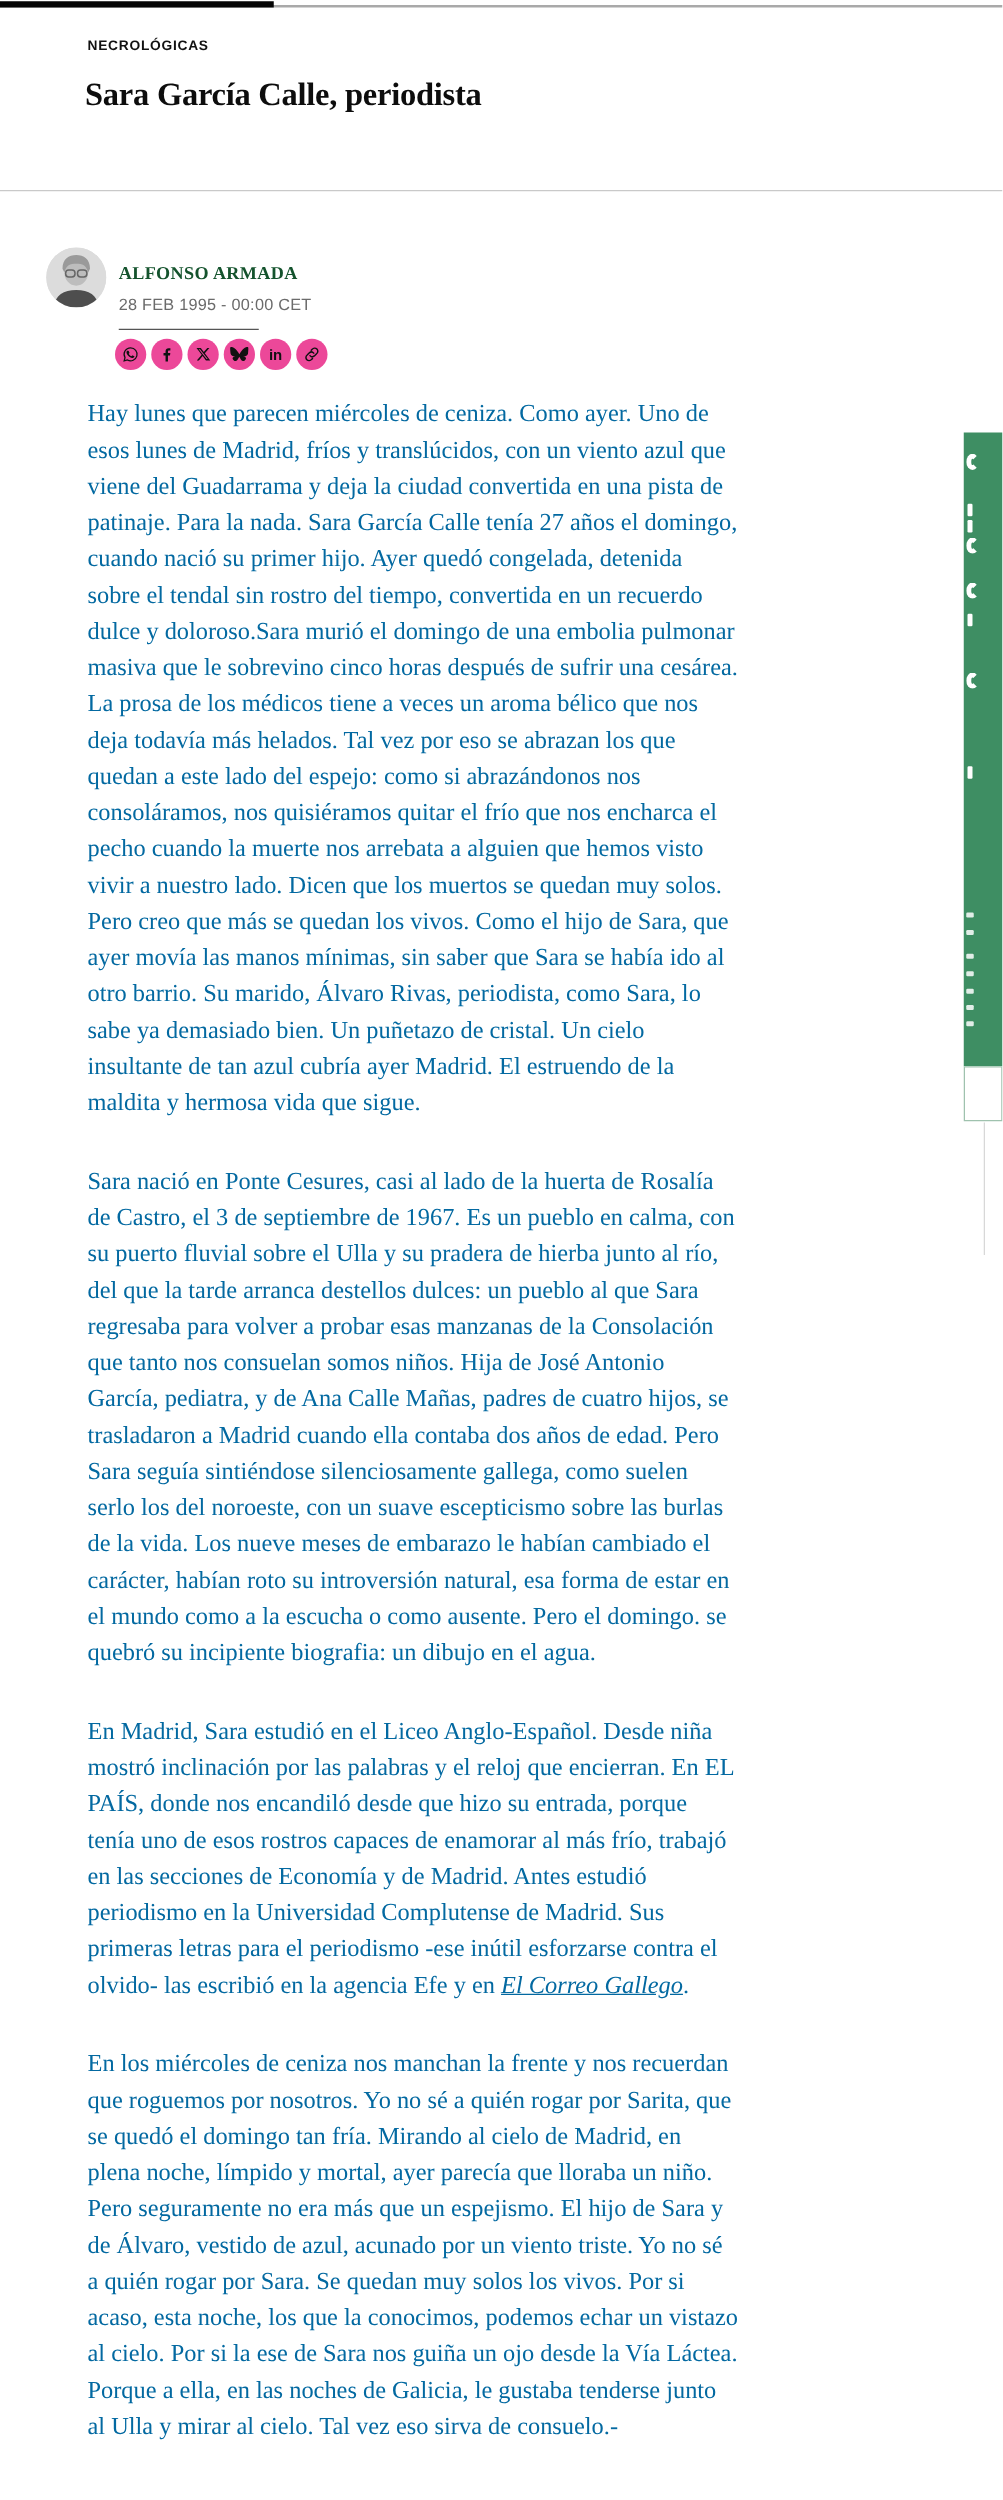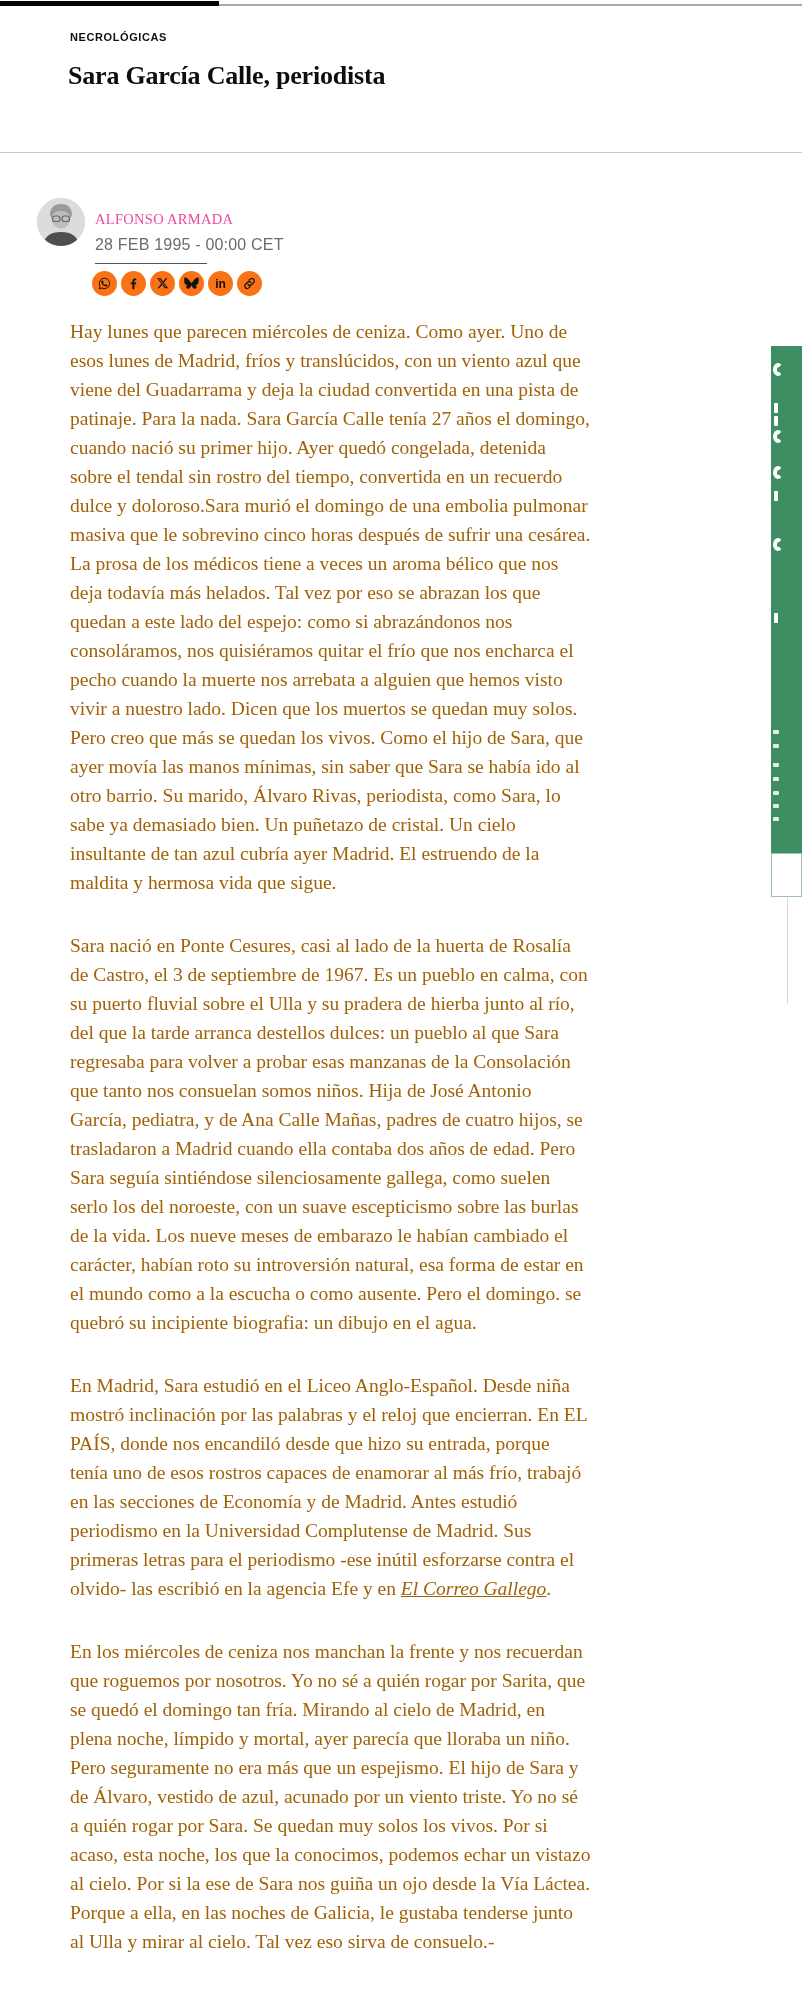--- a/index.html
+++ b/index.html
@@ -12,32 +12,32 @@
   .kicker{position:absolute;left:70px;top:31px;font-size:11px;font-weight:700;
           letter-spacing:.6px;color:#111;}
   .title{position:absolute;left:68px;top:44px;width:640px;
          font-family:"Liberation Serif",serif;font-weight:700;font-size:26px;
          letter-spacing:-.2px;color:#0d0d0d;}
   .divider{position:absolute;left:0;top:152px;width:802px;height:1px;background:#c9c9c9;}
   
   .avatar{position:absolute;left:37px;top:198px;width:48px;height:48px;border-radius:50%;
           overflow:hidden;background:#dcdcdc;}
   .author{position:absolute;left:95px;top:211px;font-family:"Liberation Serif",serif;
-          font-weight:400;font-size:14.5px;letter-spacing:.3px;color:#ec4899;}
-  .date{position:absolute;left:95px;top:236px;font-size:16px;color:#6b6b6b;letter-spacing:.2px;}
+          font-weight:700;font-size:14.5px;letter-spacing:.3px;color:#14532d;}
+  .date{position:absolute;left:95px;top:236px;font-size:13px;color:#6b6b6b;letter-spacing:.2px;}
   .mini-rule{position:absolute;left:95px;top:263px;width:112px;height:1px;background:#555;}
   
   .share-row{position:absolute;left:92px;top:271px;display:flex;gap:4px;}
-  .share-btn{width:25px;height:25px;border-radius:50%;background:#f97316;border:none;
+  .share-btn{width:25px;height:25px;border-radius:50%;background:#ec4899;border:none;
              display:flex;align-items:center;justify-content:center;cursor:pointer;padding:0;}
   .share-btn svg{display:block;}
   .share-txt{font-weight:700;font-size:12px;color:#111;font-family:"Liberation Sans",sans-serif;}
   
   .article{position:absolute;left:70px;top:317px;width:521px;
-           font-family:"Liberation Serif",serif;font-size:19.5px;line-height:29px;color:#a16207;}
+           font-family:"Liberation Serif",serif;font-size:19.5px;line-height:29px;color:#0369a1;}
   .article p{margin:0 0 34px 0;}
   .article em{font-style:italic;text-decoration:underline;}
   
   .side-ad{position:absolute;left:771px;top:346px;width:31px;height:507px;background:#3e8e63;overflow:hidden;}
   .frag{position:absolute;left:2px;width:10px;height:13px;border:4px solid #fff;
         border-right-color:transparent;border-radius:50%;box-sizing:border-box;}
   .frag.bar{border:none;border-radius:1px;background:#fff;width:4px;height:10px;left:3px;}
   .frag.speck{border:none;border-radius:1px;background:rgba(255,255,255,.85);width:6px;height:4px;left:2px;}
   .side-ad-footer{position:absolute;left:771px;top:853px;width:31px;height:44px;background:#fff;
                   border:1px solid #9fc2ae;box-sizing:border-box;}

